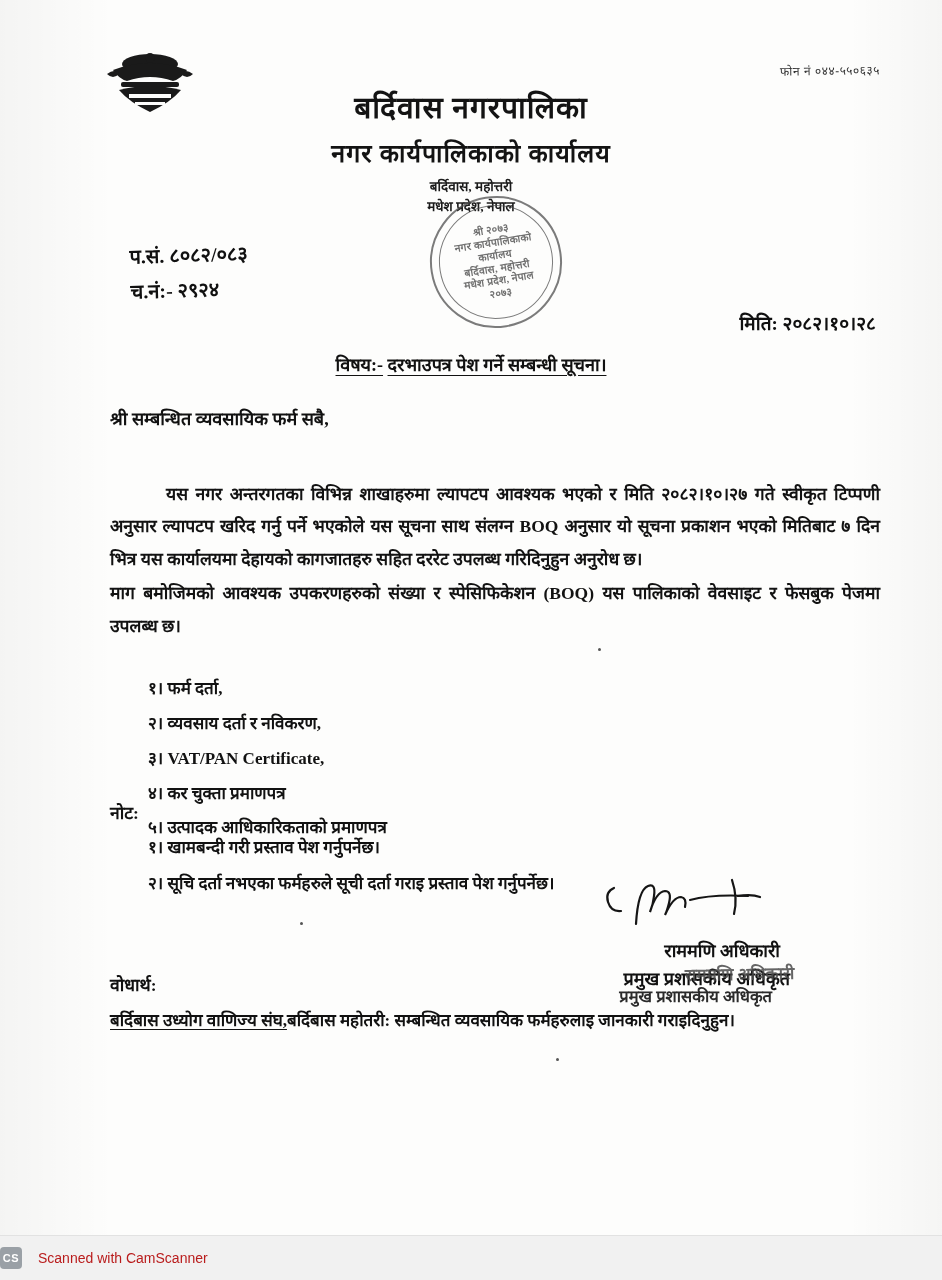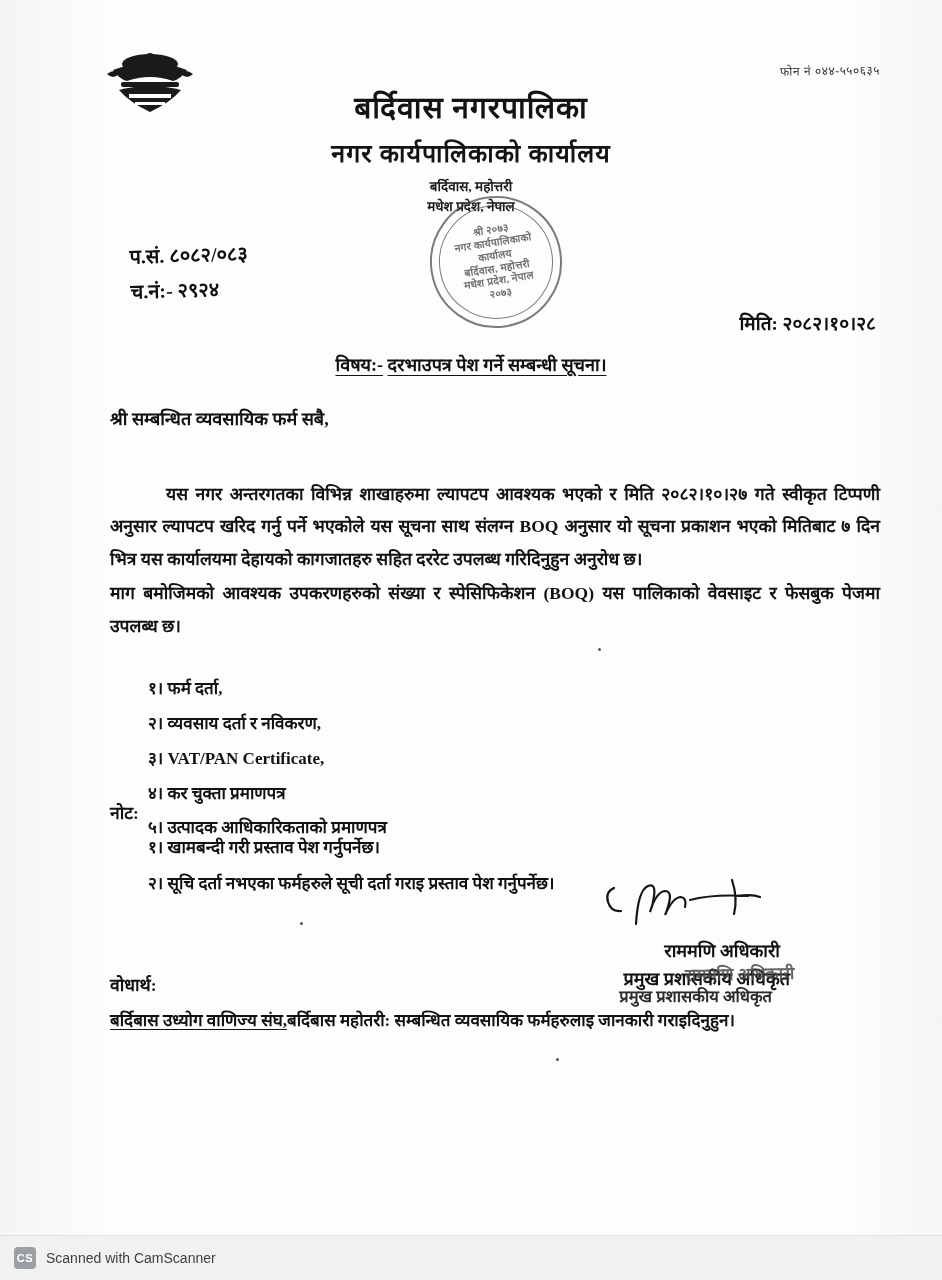--- a/index.html
+++ b/index.html
@@ -302,39 +302,38 @@
   
   .footer {
     position: absolute;
     left: 0; right: 0;
     bottom: 0;
     height: 44px;
     background: #f1f1f1;
     border-top: 1px solid #e2e2e2;
     display: flex;
     align-items: center;
-    padding-left: 14px;
-    gap: 10px;
+    gap: 16px;
   }
   .cs-badge {
     width: 22px;
     height: 22px;
     border-radius: 4px;
     background: #9aa0a6;
     color: #fff;
     font-size: 11px;
     font-weight: 700;
     display: flex;
     align-items: center;
     justify-content: center;
     letter-spacing: .5px;
   }
   .cs-text {
     font-size: 14px;
-    color: #404040;
+    color: #b91c1c;
   }
 
   
   .scan-noise {
     position: absolute;
     inset: 0;
     pointer-events: none;
     background:
       linear-gradient(90deg, rgba(0,0,0,.035) 0%, rgba(0,0,0,0) 12%),
       linear-gradient(270deg, rgba(0,0,0,.03) 0%, rgba(0,0,0,0) 10%);

